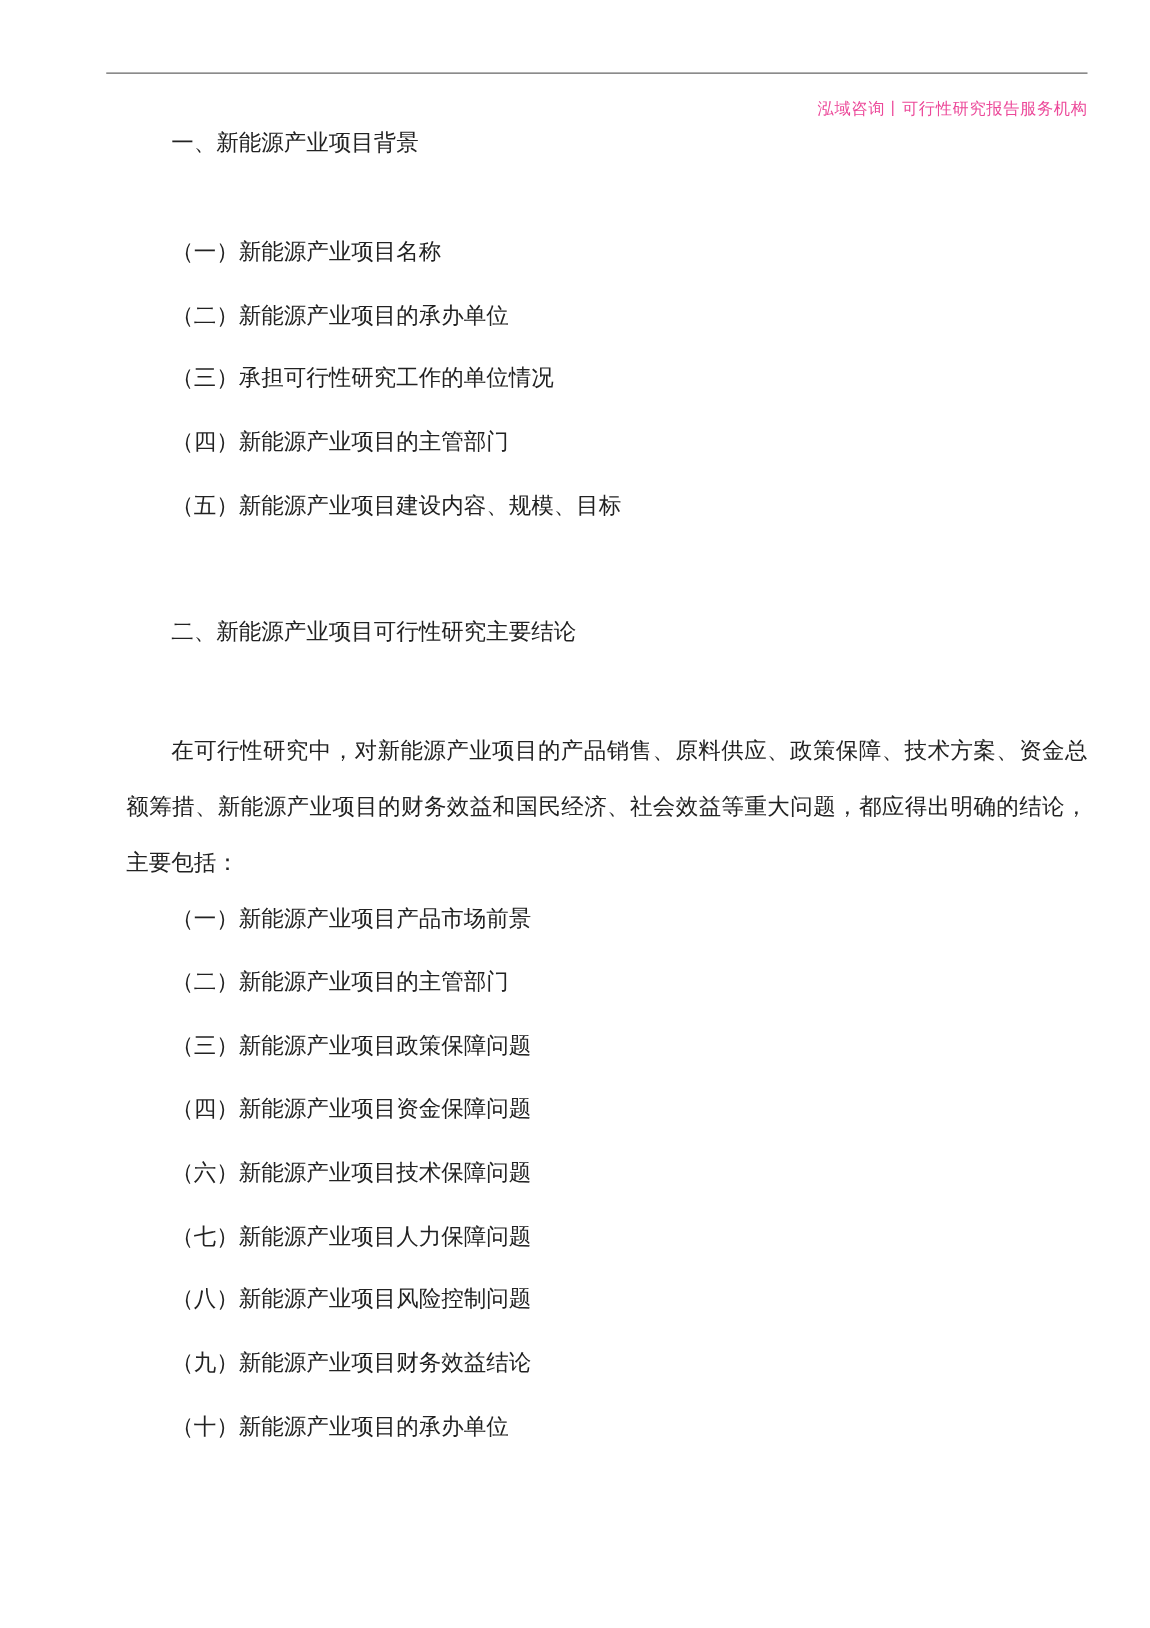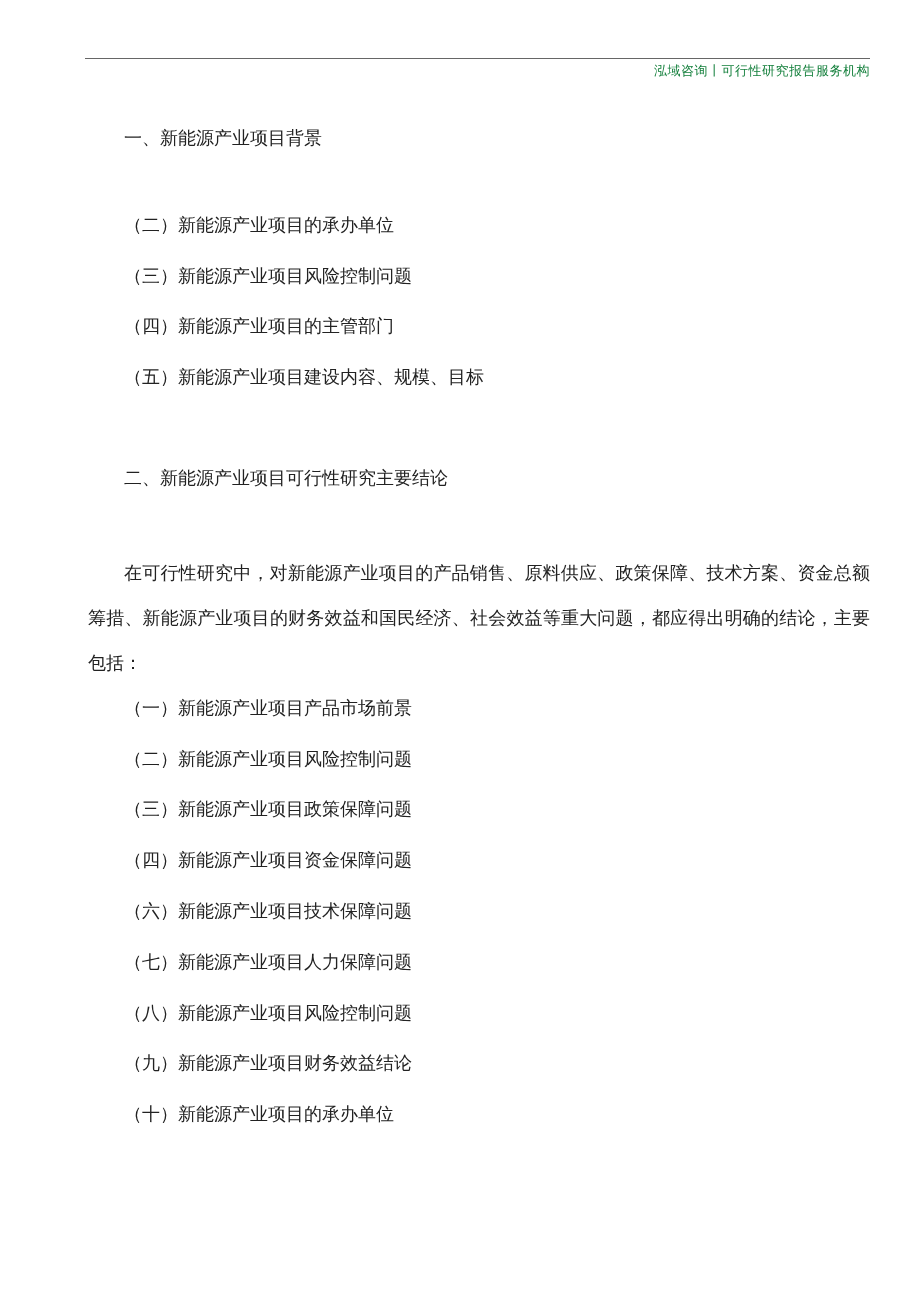--- a/index.html
+++ b/index.html
@@ -17,33 +17,32 @@
     }
     .header-line {
       position: absolute;
       top: 58px;
       left: 85px;
       right: 50px;
       border-top: 1px solid #666;
     }
     .header-text {
       position: absolute;
-      top: 62px;
+      top: 78px;
       right: 50px;
       font-size: 13px;
       font-family: "SimSun", "宋体", serif;
-      color: #15803d;
+      color: #ec4899;
       letter-spacing: 0.5px;
     }
     .content {
       position: absolute;
       top: 100px;
-      left: 88px;
+      left: 101px;
       right: 50px;
-      margin-top: 24px;
     }
     .heading {
       font-size: 18px;
       font-family: "SimSun", "宋体", serif;
       color: #222;
       text-indent: 2em;
       margin-bottom: 58px;
       line-height: 1.6;
     }
     .list-item {
@@ -70,33 +69,34 @@
 </head>
 <body>
 
 <div class="header-line"></div>
 <div class="header-text">泓域咨询丨可行性研究报告服务机构</div>
 
 <div class="content">
 
   <div class="heading">一、新能源产业项目背景</div>
 
+  <div class="list-item">（一）新能源产业项目名称</div>
   <div class="list-item">（二）新能源产业项目的承办单位</div>
-  <div class="list-item">（三）新能源产业项目风险控制问题</div>
+  <div class="list-item">（三）承担可行性研究工作的单位情况</div>
   <div class="list-item">（四）新能源产业项目的主管部门</div>
   <div class="list-item">（五）新能源产业项目建设内容、规模、目标</div>
 
   <div class="section-gap"></div>
 
   <div class="heading">二、新能源产业项目可行性研究主要结论</div>
 
   <div class="paragraph">在可行性研究中，对新能源产业项目的产品销售、原料供应、政策保障、技术方案、资金总额筹措、新能源产业项目的财务效益和国民经济、社会效益等重大问题，都应得出明确的结论，主要包括：</div>
 
   <div class="list-item">（一）新能源产业项目产品市场前景</div>
-  <div class="list-item">（二）新能源产业项目风险控制问题</div>
+  <div class="list-item">（二）新能源产业项目的主管部门</div>
   <div class="list-item">（三）新能源产业项目政策保障问题</div>
   <div class="list-item">（四）新能源产业项目资金保障问题</div>
   <div class="list-item">（六）新能源产业项目技术保障问题</div>
   <div class="list-item">（七）新能源产业项目人力保障问题</div>
   <div class="list-item">（八）新能源产业项目风险控制问题</div>
   <div class="list-item">（九）新能源产业项目财务效益结论</div>
   <div class="list-item">（十）新能源产业项目的承办单位</div>
 
 </div>
 

